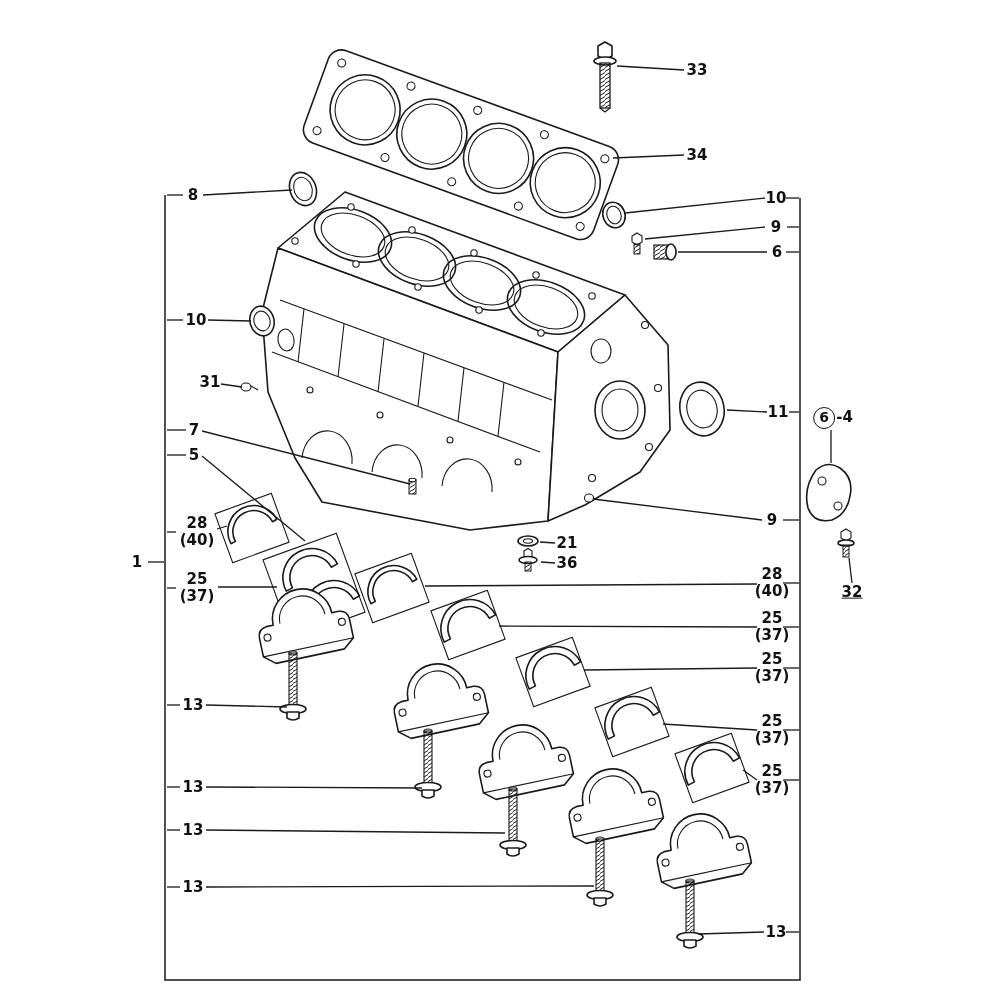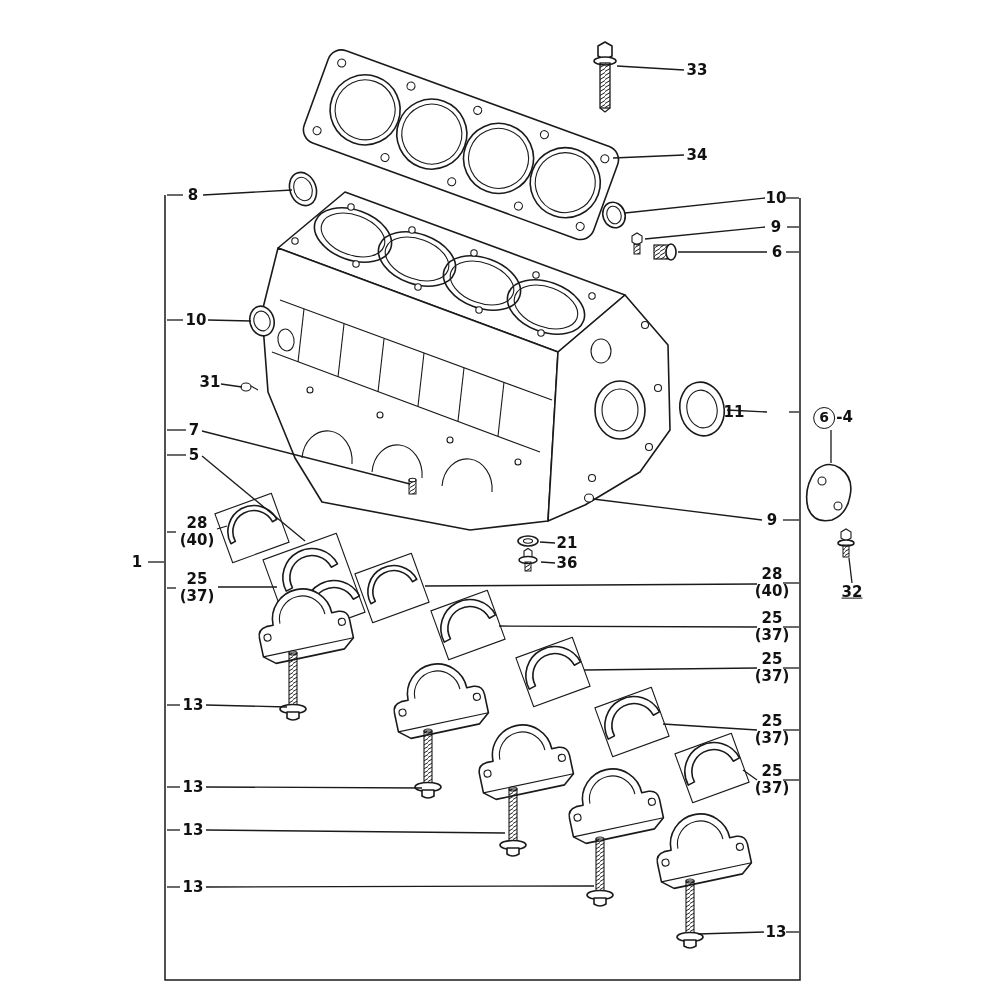--- a/index.html
+++ b/index.html
@@ -303,21 +303,21 @@
       </div>
       <div class="callout" style="left: 777px; top: 252px;">
         <div>6</div>
       </div>
       <div class="callout" style="left: 196px; top: 320px;">
         <div>10</div>
       </div>
       <div class="callout" style="left: 210px; top: 382px;">
         <div>31</div>
       </div>
-      <div class="callout" style="left: 734px; top: 412px;">
+      <div class="callout" style="left: 778px; top: 412px;">
         <div>11</div>
       </div>
       <div class="callout" style="left: 833px; top: 418px; text-align: center;"><span class="circ">6</span><span>-4</span></div>
       <div class="callout" style="left: 194px; top: 430px;">
         <div>7</div>
       </div>
       <div class="callout" style="left: 194px; top: 455px;">
         <div>5</div>
       </div>
       <div class="callout" style="left: 197px; top: 532px;">

